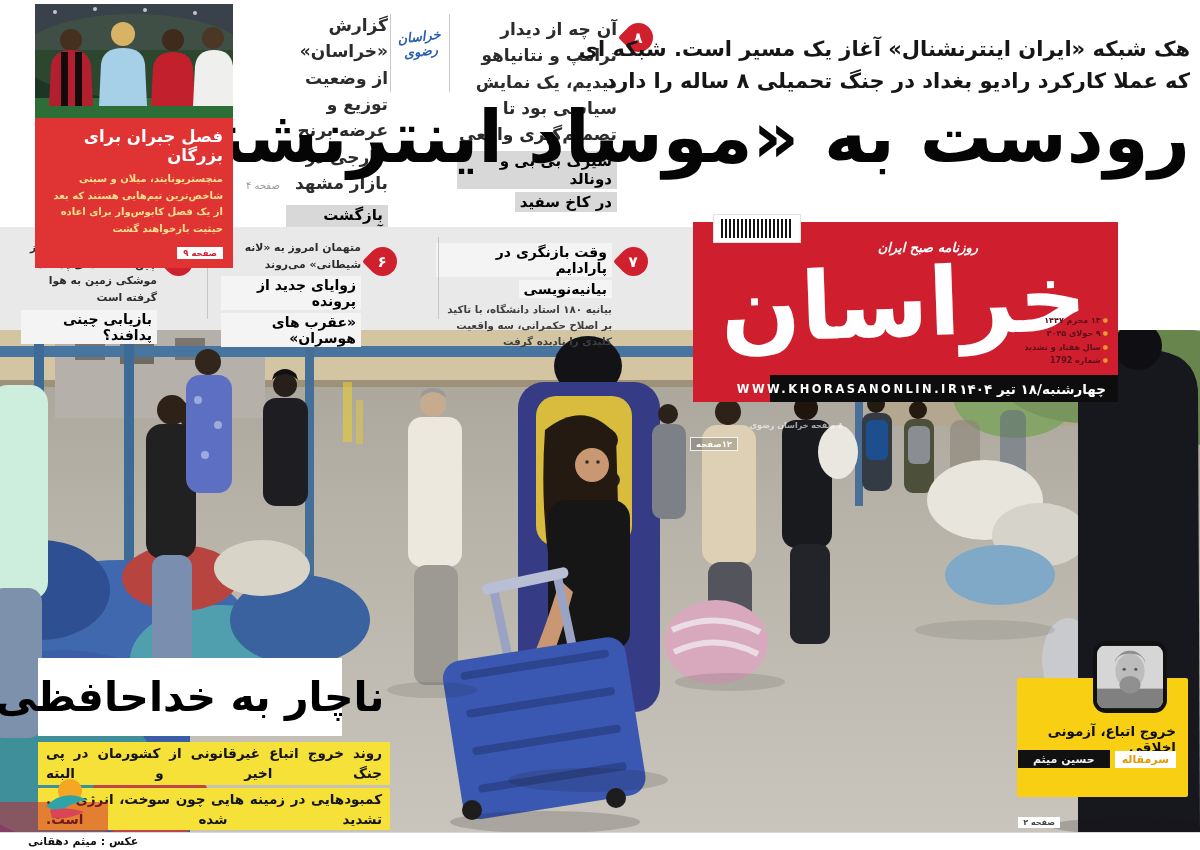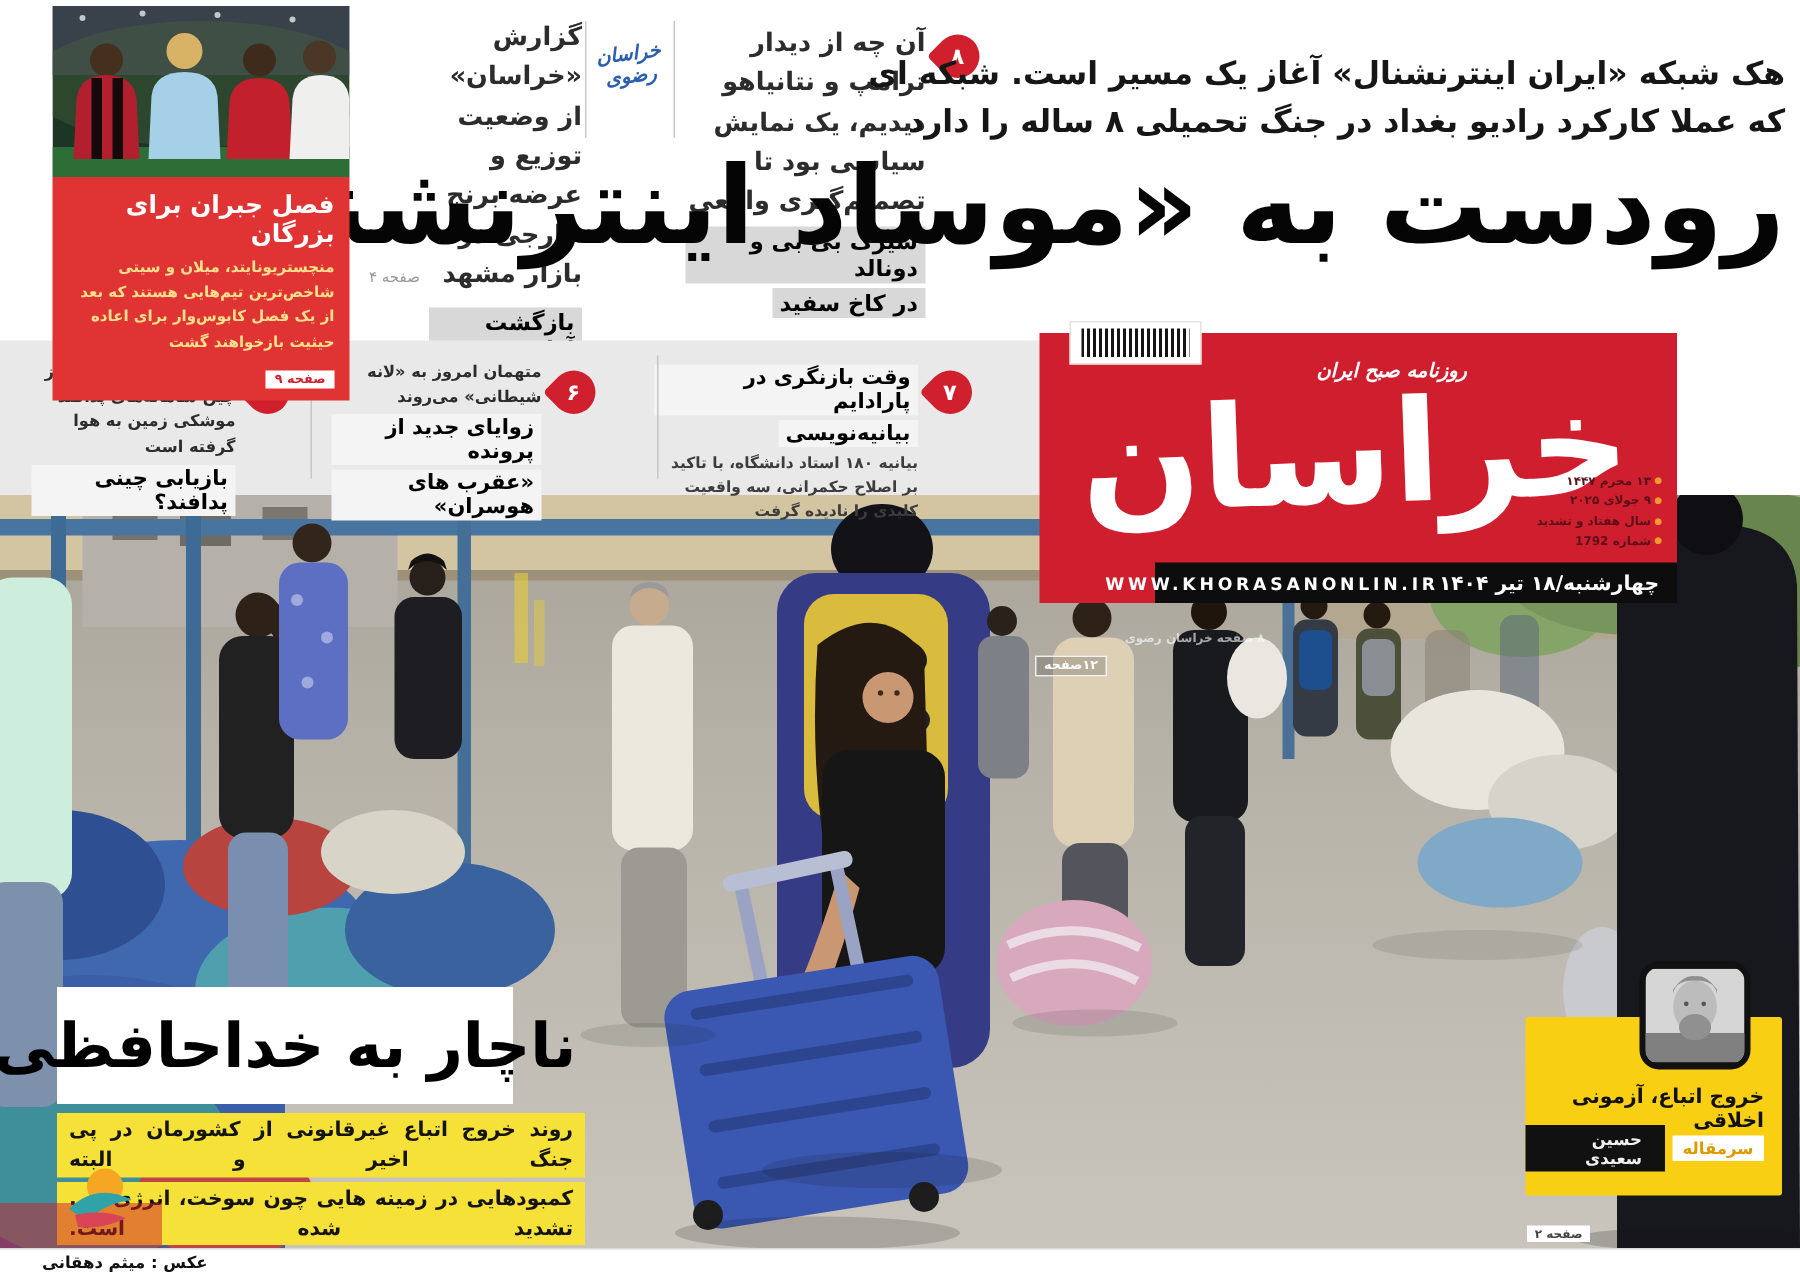--- a/index.html
+++ b/index.html
@@ -358,21 +358,21 @@
       <circle cx="30" cy="15" r="12" fill="#f5a623"></circle>
       <path d="M6,30 Q24,12 48,24 Q30,26 18,38 Z" fill="#2fa3a8"></path>
       <path d="M10,34 Q28,30 44,36 Q28,44 12,42 Z" fill="#d94556"></path>
     </svg>
   </div>
 
   <div class="ed-box">
     <div class="ed-title">خروج اتباع، آزمونی اخلاقی</div>
     <div class="ed-row">
       <span class="ed-label">سرمقاله</span>
-      <span class="ed-author">حسین سعیدی</span>
+      <span class="ed-author">حسین میثم</span>
     </div>
     <span class="ed-page">صفحه ۲</span>
   </div>
   <div class="ed-portrait">
     <svg viewBox="0 0 68 64">
       <rect width="68" height="64" fill="#d6d6d6"></rect>
       <rect y="44" width="68" height="20" fill="#808080"></rect>
       <ellipse cx="34" cy="26" rx="15" ry="18" fill="#bcbcbc"></ellipse>
       <path d="M19,20 Q18,8 34,8 Q50,8 49,20 L49,14 Q42,4 34,5 Q26,4 19,14 Z" fill="#8f8f8f"></path>
       <ellipse cx="34" cy="40" rx="11" ry="9" fill="#909090"></ellipse>

